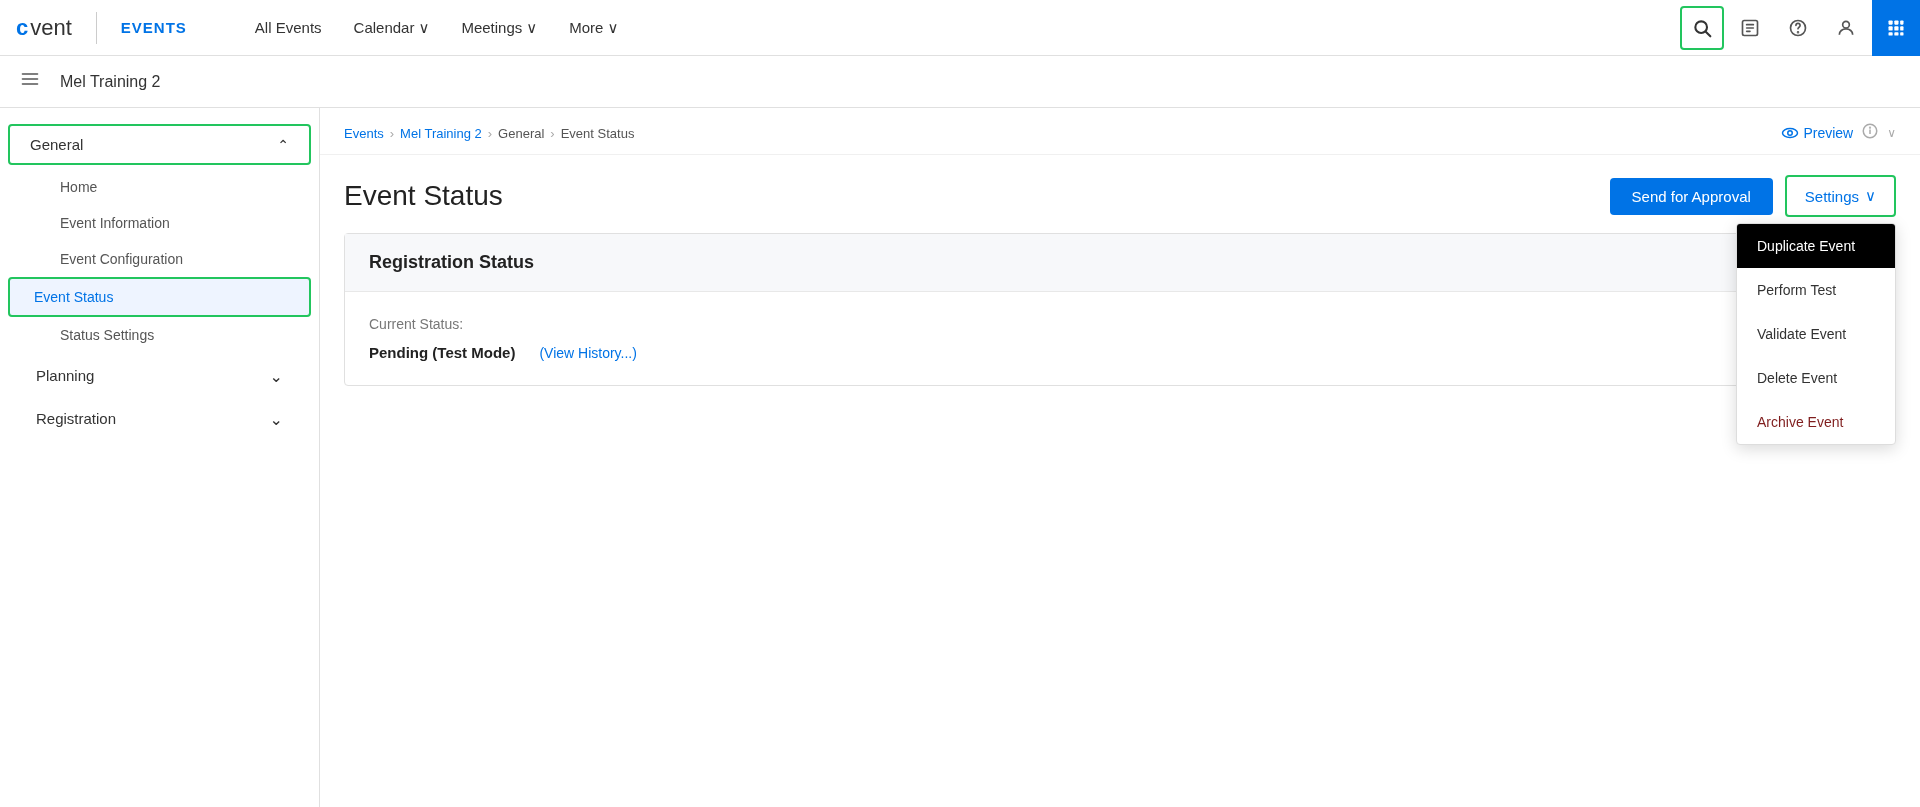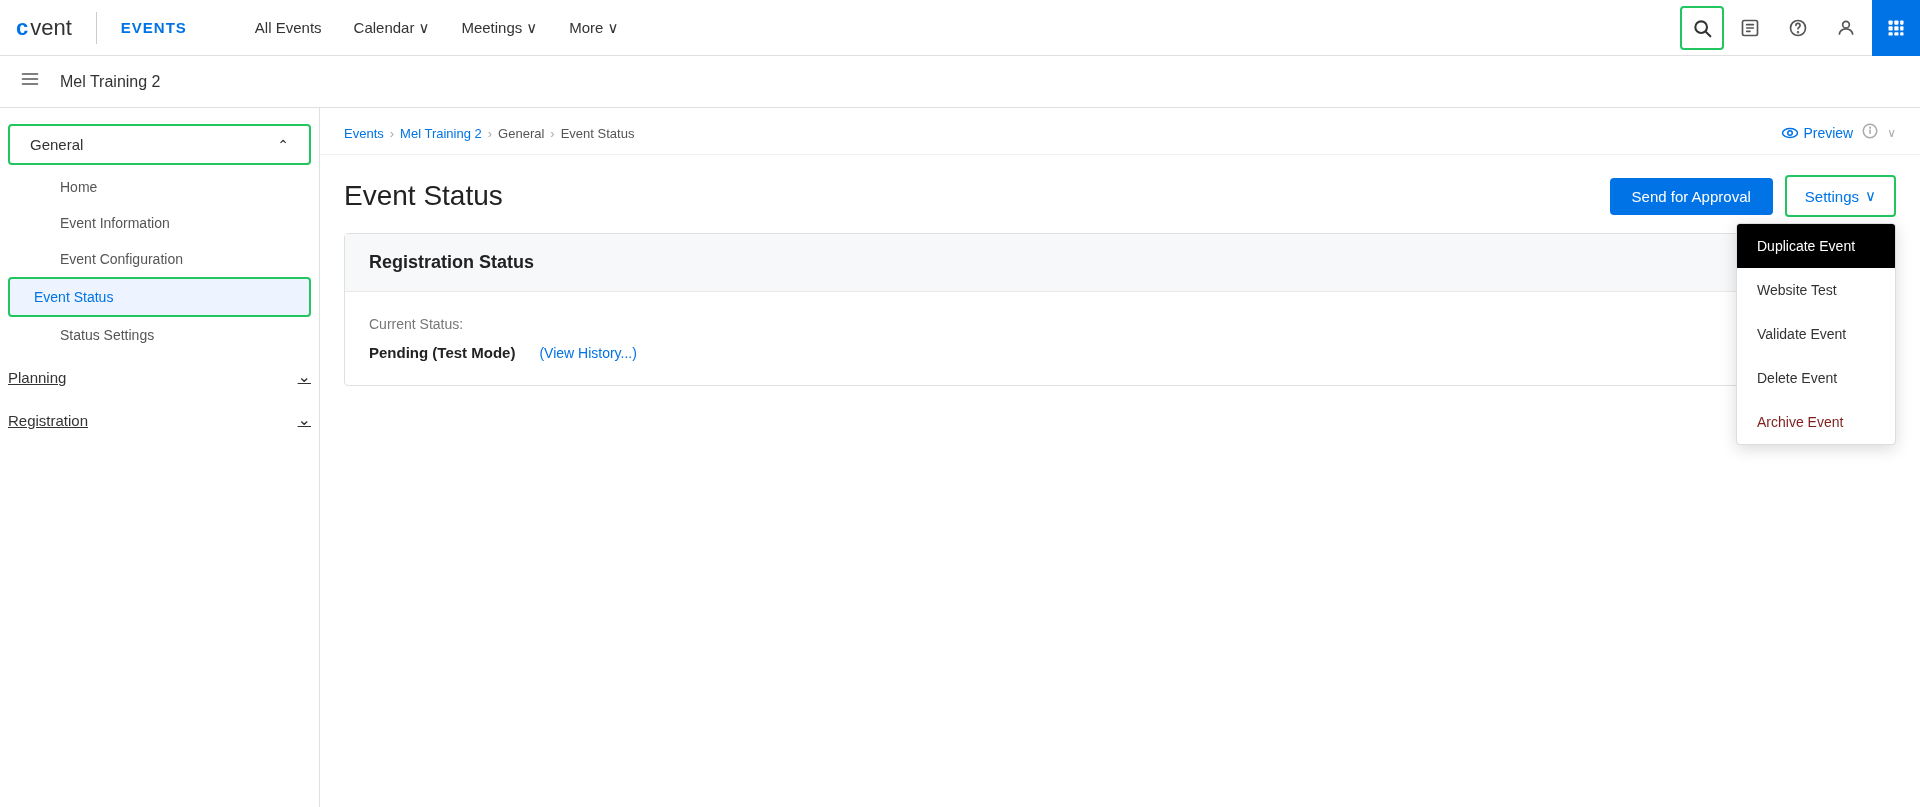--- a/index.html
+++ b/index.html
@@ -165,28 +165,27 @@
     .sidebar-item.active {
       background: #eef4ff;
       color: #0073e6;
       border: 2.5px solid #22c55e;
       margin: 0 8px 0 8px;
       border-radius: 4px;
       padding: 10px 20px 10px 24px;
     }
     .sidebar-section-header2 {
       display: flex;
-      align-items: flex-end;
+      align-items: flex-start;
       justify-content: space-between;
-      padding: 10px 8px;
+      padding: 10px 36px;
       cursor: pointer;
       font-size: 15px;
       font-weight: 500;
       color: #333;
-      text-decoration: underline;
     }
 
     
     .main-content {
       flex: 1;
       overflow-y: auto;
       background: #fff;
       padding: 0;
     }
     .breadcrumb-bar {
@@ -510,21 +509,21 @@
         <button class="btn-actions">
           <span>Settings</span>
           <span>∨</span>
         </button>
 
         <div class="dropdown-menu">
           <div class="dropdown-item">
             <span>Duplicate Event</span>
           </div>
           <div class="dropdown-item">
-            <span>Website Test</span>
+            <span>Perform Test</span>
           </div>
           <div class="dropdown-item">
             <span>Validate Event</span>
           </div>
           <div class="dropdown-item">
             <span>Delete Event</span>
           </div>
           <div class="dropdown-item disabled">
             <span>Archive Event</span>
           </div>

